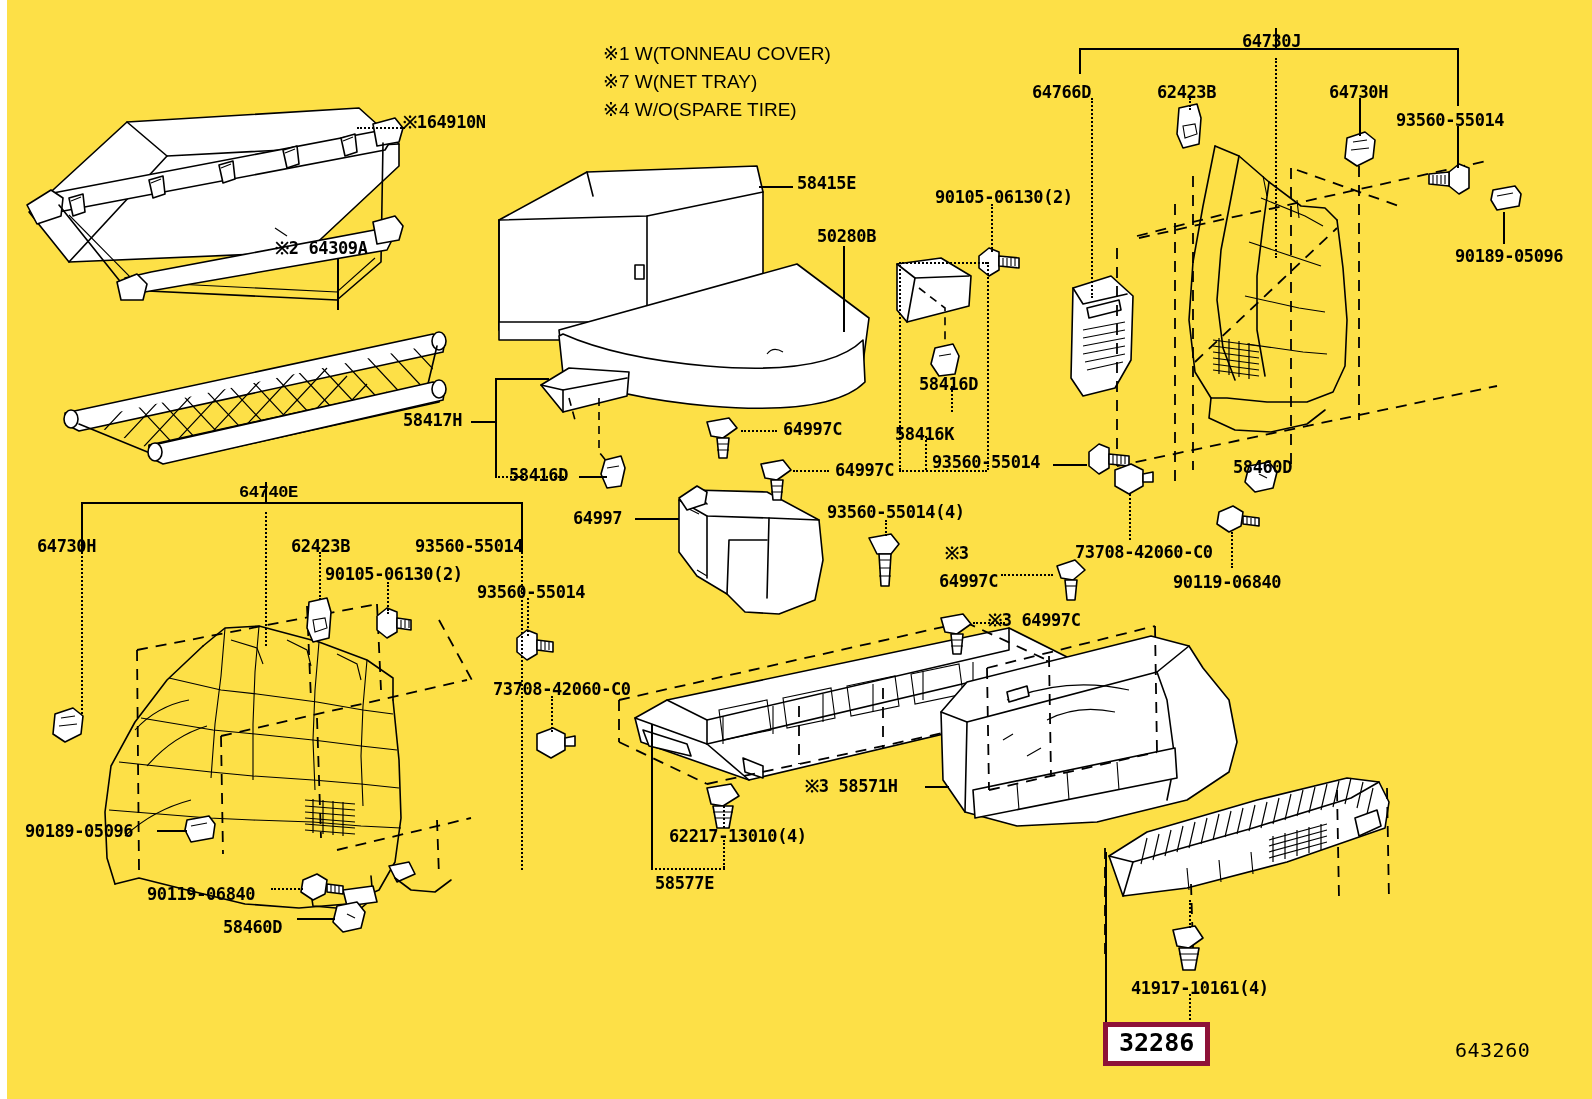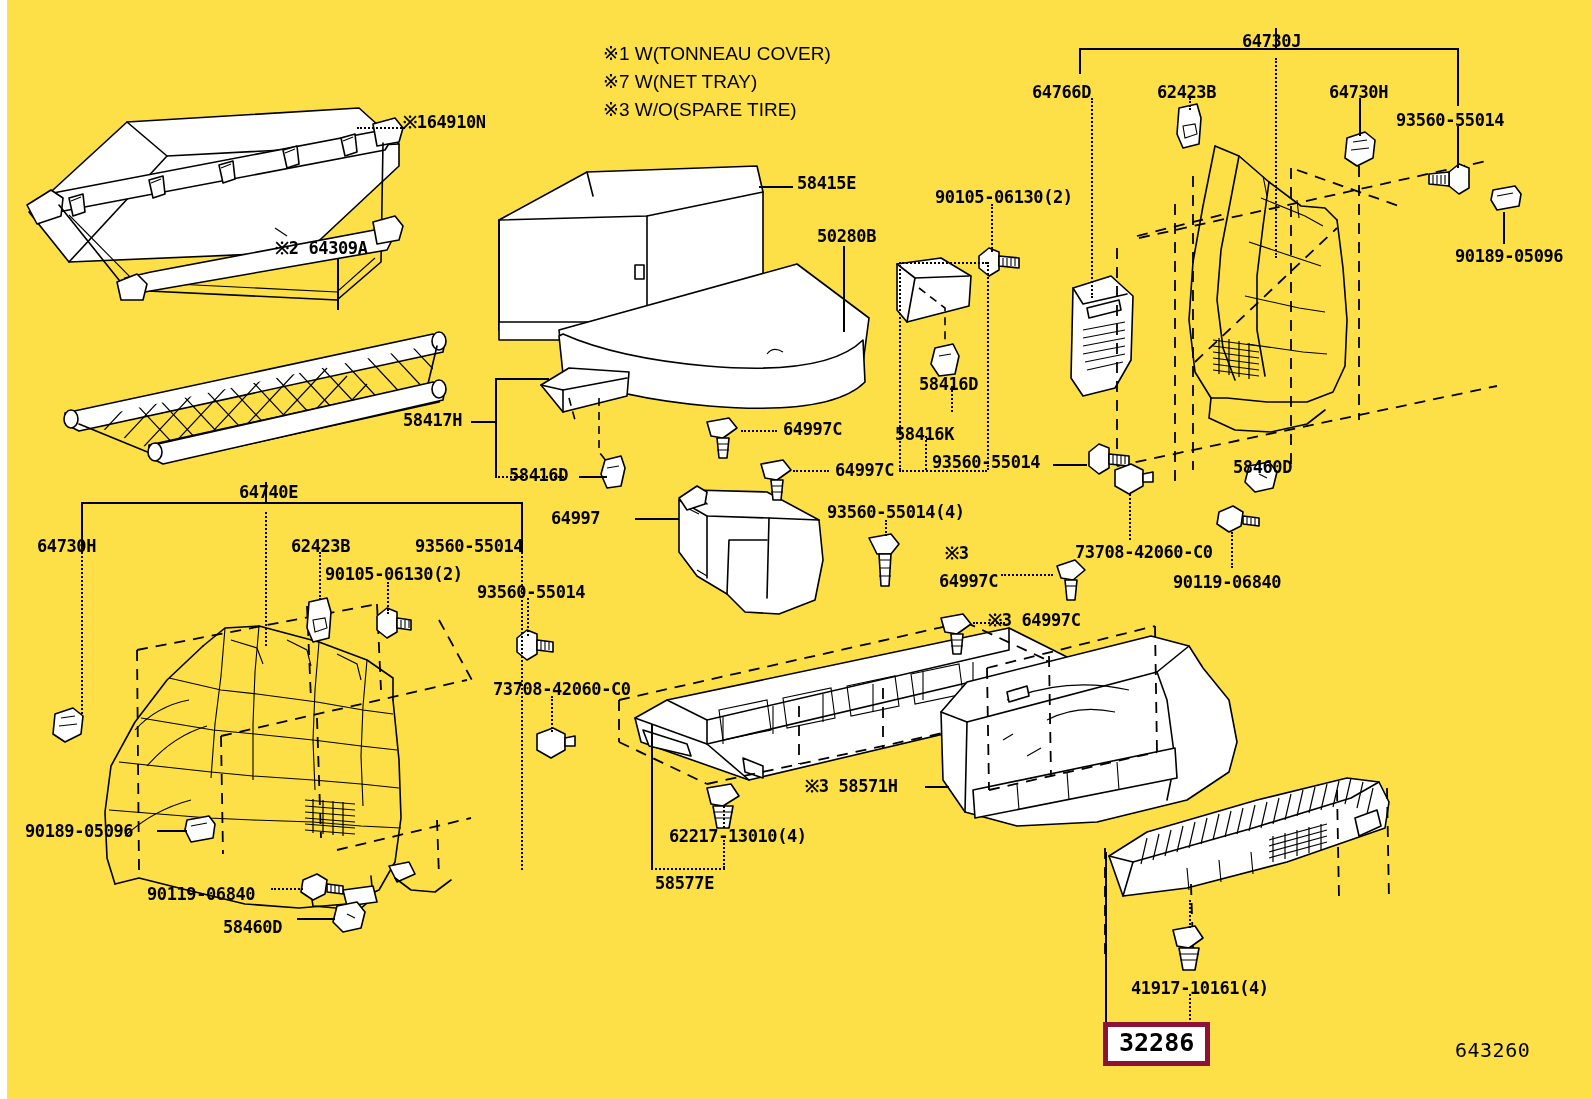--- a/index.html
+++ b/index.html
@@ -530,21 +530,21 @@
   <div class="ln h" style="left:290px;top:918px;width:38px;"></div>
 
   <div class="ln dotv" style="left:1182px;top:994px;height:26px;"></div>
   <div class="ln dotv" style="left:1182px;top:900px;height:28px;"></div>
   <div class="ln v" style="left:1098px;top:852px;height:172px;"></div>
   <div class="ln h" style="left:1098px;top:1022px;width:86px;"></div>
   <div class="ln dotv" style="left:1128px;top:1022px;height:18px;"></div>
 
   <div class="lbl note" style="left:596px;top:44px;">※1 W(TONNEAU COVER)</div>
   <div class="lbl note" style="left:596px;top:72px;">※7 W(NET TRAY)</div>
-  <div class="lbl note" style="left:596px;top:100px;">※3 W/O(SPARE TIRE)</div>
+  <div class="lbl note" style="left:596px;top:100px;">※4 W/O(SPARE TIRE)</div>
 
   <div class="lbl" style="left:396px;top:114px;">※164910N</div>
   <div class="lbl" style="left:268px;top:240px;">※2 64309A</div>
   <div class="lbl" style="left:790px;top:175px;">58415E</div>
   <div class="lbl" style="left:810px;top:228px;">50280B</div>
   <div class="lbl" style="left:396px;top:412px;">58417H</div>
   <div class="lbl" style="left:502px;top:467px;">58416D</div>
   <div class="lbl" style="left:912px;top:376px;">58416D</div>
   <div class="lbl" style="left:888px;top:426px;">58416K</div>
   <div class="lbl" style="left:928px;top:189px;">90105-06130(2)</div>
@@ -553,29 +553,29 @@
   <div class="lbl" style="left:1235px;top:33px;">64730J</div>
   <div class="lbl" style="left:1322px;top:84px;">64730H</div>
   <div class="lbl" style="left:1389px;top:112px;">93560-55014</div>
   <div class="lbl" style="left:1448px;top:248px;">90189-05096</div>
   <div class="lbl" style="left:925px;top:454px;">93560-55014</div>
   <div class="lbl" style="left:1226px;top:459px;">58460D</div>
   <div class="lbl" style="left:1068px;top:544px;">73708-42060-C0</div>
   <div class="lbl" style="left:1166px;top:574px;">90119-06840</div>
   <div class="lbl" style="left:776px;top:421px;">64997C</div>
   <div class="lbl" style="left:828px;top:462px;">64997C</div>
-  <div class="lbl" style="left:544px;top:510px;">64997</div>
+  <div class="lbl" style="left:566px;top:510px;">64997</div>
   <div class="lbl" style="left:820px;top:504px;">93560-55014(4)</div>
   <div class="lbl" style="left:938px;top:545px;">※3</div>
   <div class="lbl" style="left:932px;top:573px;">64997C</div>
   <div class="lbl" style="left:981px;top:612px;">※3 64997C</div>
   <div class="lbl" style="left:798px;top:778px;">※3  58571H</div>
   <div class="lbl" style="left:662px;top:828px;">62217-13010(4)</div>
   <div class="lbl" style="left:648px;top:875px;">58577E</div>
-  <div class="lbl" style="left:232px;top:484px;">64740E</div>
+  <div class="lbl" style="left:232px;top:484px;font-family:Liberation Mono, monospace;">64740E</div>
   <div class="lbl" style="left:30px;top:538px;">64730H</div>
   <div class="lbl" style="left:284px;top:538px;">62423B</div>
   <div class="lbl" style="left:408px;top:538px;">93560-55014</div>
   <div class="lbl" style="left:318px;top:566px;">90105-06130(2)</div>
   <div class="lbl" style="left:470px;top:584px;">93560-55014</div>
   <div class="lbl" style="left:486px;top:681px;">73708-42060-C0</div>
   <div class="lbl" style="left:18px;top:823px;">90189-05096</div>
   <div class="lbl" style="left:140px;top:886px;">90119-06840</div>
   <div class="lbl" style="left:216px;top:919px;">58460D</div>
   <div class="lbl" style="left:1124px;top:980px;">41917-10161(4)</div>

